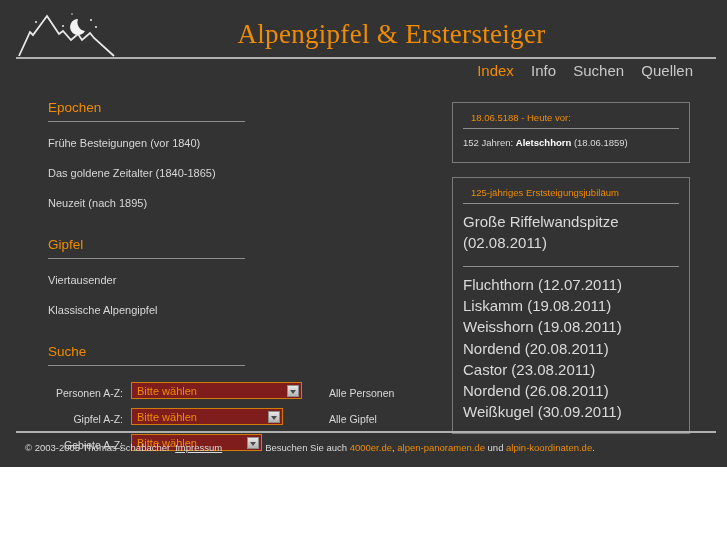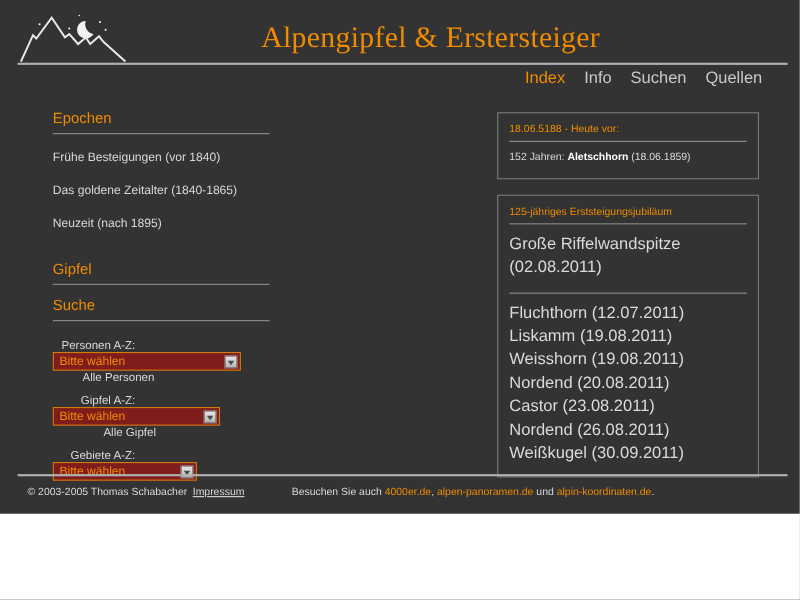--- a/index.html
+++ b/index.html
@@ -110,23 +110,22 @@
   .navlist a {
     color: #d8d8d8;
     font-size: 11px;
     text-decoration: none;
   }
 
   
   #search-section .section-rule { margin-bottom: 16px; }
   .form-row {
     display: flex;
-    align-items: flex-start;
+    align-items: flex-end;
     margin-bottom: 9px;
-    flex-direction: column;
   }
   .form-label {
     width: 75px;
     text-align: right;
     color: #d8d8d8;
     font-size: 10.5px;
     padding-right: 8px;
   }
   .fake-select {
     position: relative;
@@ -176,21 +175,21 @@
   
   .panel {
     border: 1px solid #7a7a7a;
     padding: 9px 10px 10px 10px;
     margin-bottom: 14px;
     box-sizing: border-box;
   }
   .panel-title {
     color: #f08c00;
     font-size: 9.5px;
-    margin: 0 0 5px 0;
+    margin: 0 0 5px 8px;
     font-weight: normal;
   }
   .panel-rule {
     height: 1px;
     background: #8e8e8e;
     margin-bottom: 7px;
   }
   .panel-line {
     color: #dadada;
     font-size: 9.5px;
@@ -270,20 +269,24 @@
         <ul class="navlist">
           <li><a href="#">Frühe Besteigungen (vor 1840)</a></li>
           <li><a href="#">Das goldene Zeitalter (1840-1865)</a></li>
           <li><a href="#">Neuzeit (nach 1895)</a></li>
         </ul>
       </div>
 
       <div>
         <h2 class="section-head">Gipfel</h2>
         <div class="section-rule"></div>
+        <ul class="navlist">
+          <li><a href="#">Viertausender</a></li>
+          <li><a href="#">Klassische Alpengipfel</a></li>
+        </ul>
       </div>
 
       <div id="search-section">
         <h2 class="section-head">Suche</h2>
         <div class="section-rule"></div>
 
         <div class="form-row">
           <div class="form-label">Personen A-Z:</div>
           <div class="fake-select sel-w1">
             <span class="sel-text">Bitte wählen</span>

